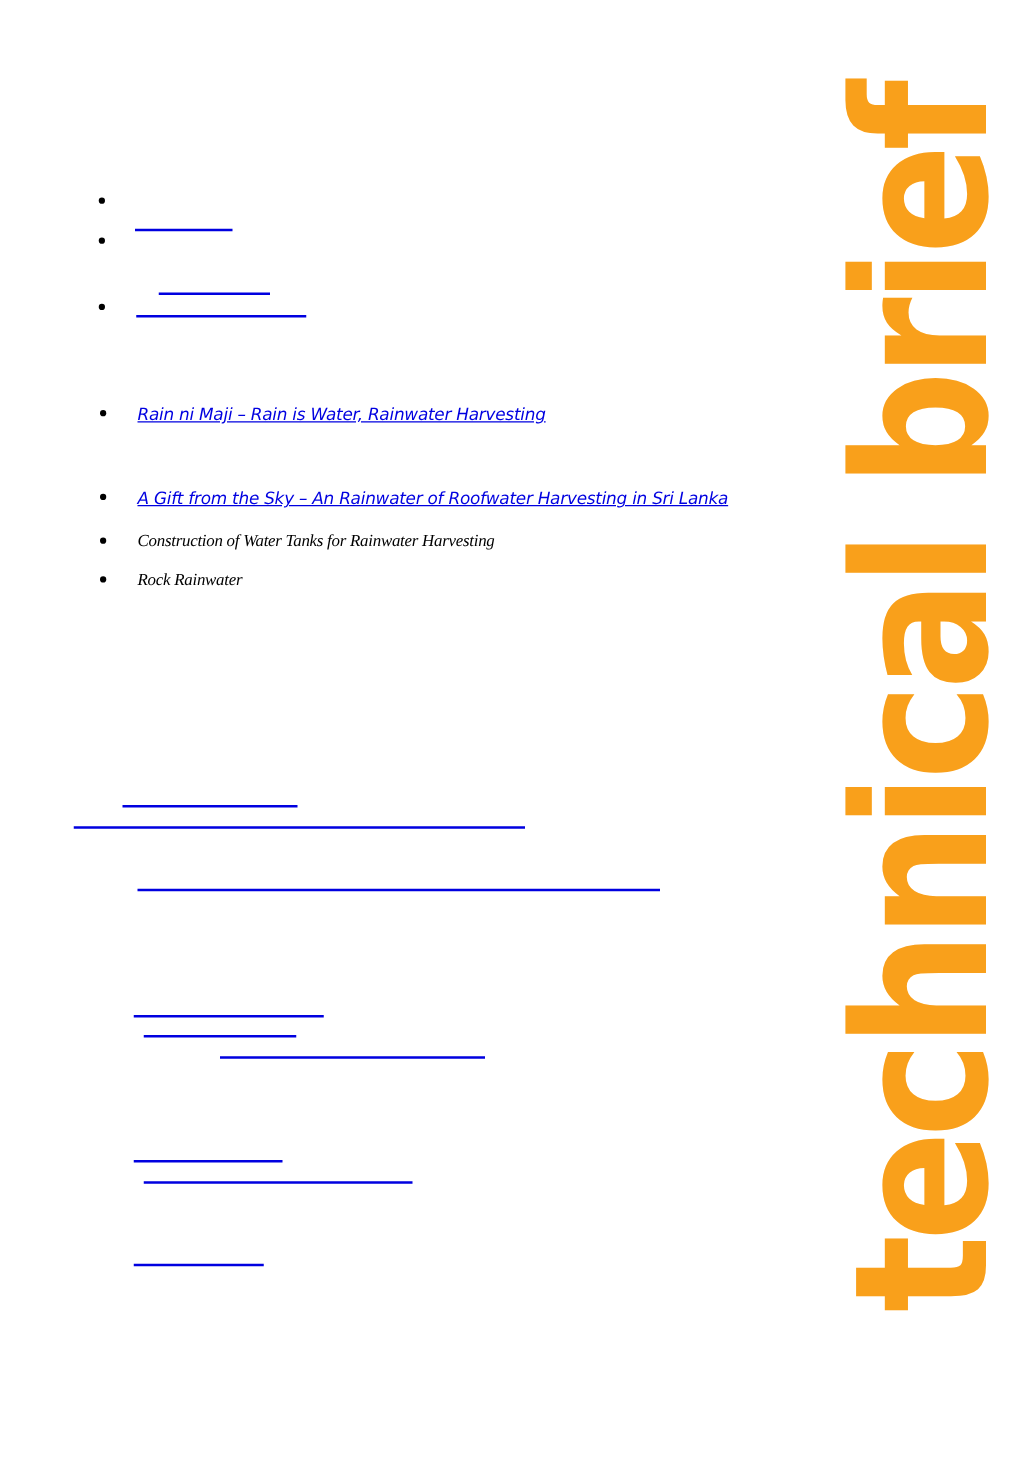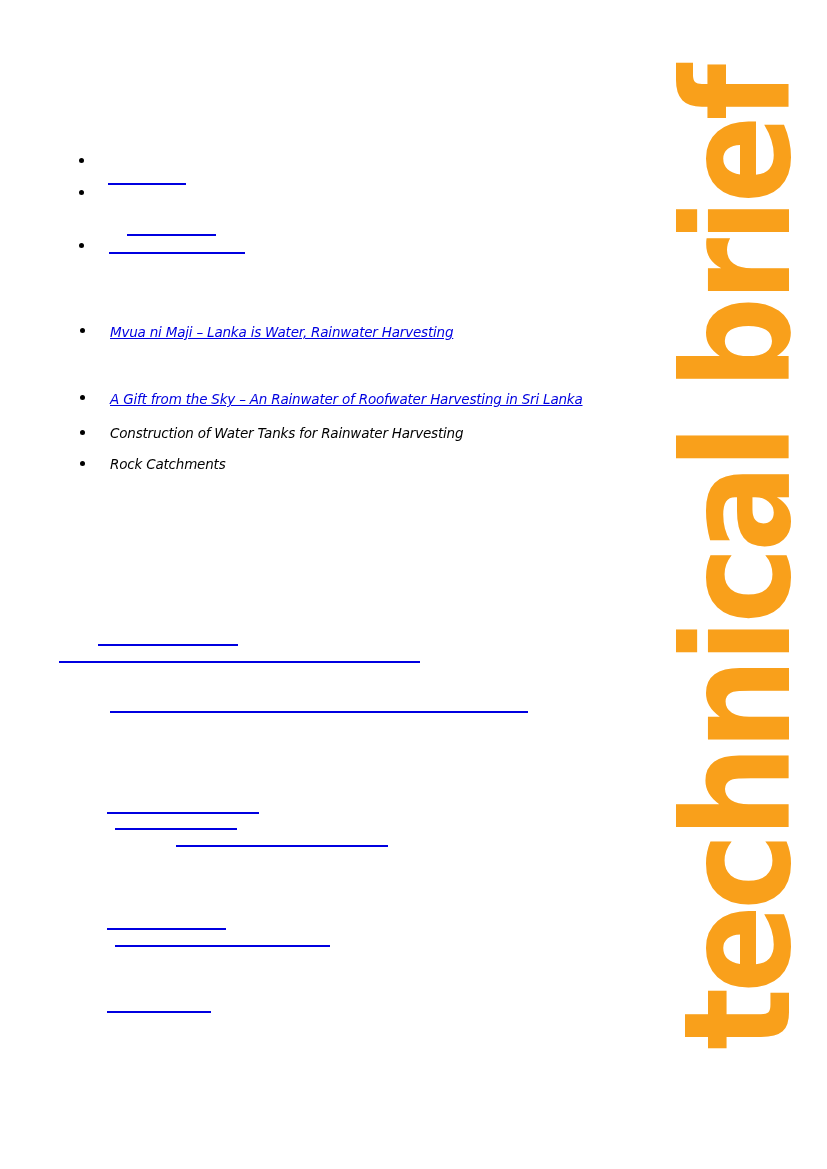--- a/index.html
+++ b/index.html
@@ -41,20 +41,21 @@
     line-height: 18px;
   }
   .item-text.link {
     color: var(--link-blue, #0000e0);
     text-decoration: underline;
     cursor: pointer;
   }
   .item-text.plain {
     color: var(--text-black, #000);
     text-decoration: none;
+    font-family: Liberation Serif, serif;
   }
   
   #banner-box {
     position: absolute;
     left: 676px;
     top: 118px;
     width: 124px;
     height: 932px;
   }
   #banner-text {
@@ -84,24 +85,24 @@
   <span class="bullet" style="left:79px; top:243px;"></span>
   <span class="bullet" style="left:80px; top:328px;"></span>
   <span class="bullet" style="left:80px; top:395px;"></span>
   <span class="bullet" style="left:80px; top:430px;"></span>
   <span class="bullet" style="left:80px; top:461px;"></span>
 
   <div class="u-line" style="left:108px; top:183px; width:78px;"></div>
   <div class="u-line" style="left:127px; top:234px; width:89px;"></div>
   <div class="u-line" style="left:109px; top:252px; width:136px;"></div>
 
-  <a class="item-text link" style="left:110px; top:323px;">Mvua ni Maji – Lanka is Water, Rainwater Harvesting</a>
+  <a class="item-text link" style="left:110px; top:323px;">Rain ni Maji – Rain is Water, Rainwater Harvesting</a>
   <a class="item-text link" style="left:110px; top:390px;">A Gift from the Sky – An Rainwater of Roofwater Harvesting in Sri Lanka</a>
   <span class="item-text plain" style="left:110px; top:424px;">Construction of Water Tanks for Rainwater Harvesting</span>
-  <span class="item-text plain" style="left:110px; top:455px;">Rock Catchments</span>
+  <span class="item-text plain" style="left:110px; top:455px;">Rock Rainwater</span>
 
   <div class="u-line" style="left:98px;  top:644px;  width:140px;"></div>
   <div class="u-line" style="left:59px;  top:661px;  width:361px;"></div>
   <div class="u-line" style="left:110px; top:711px;  width:418px;"></div>
   <div class="u-line" style="left:107px; top:812px;  width:152px;"></div>
   <div class="u-line" style="left:115px; top:828px;  width:122px;"></div>
   <div class="u-line" style="left:176px; top:845px;  width:212px;"></div>
   <div class="u-line" style="left:107px; top:928px;  width:119px;"></div>
   <div class="u-line" style="left:115px; top:945px;  width:215px;"></div>
   <div class="u-line" style="left:107px; top:1011px; width:104px;"></div>

